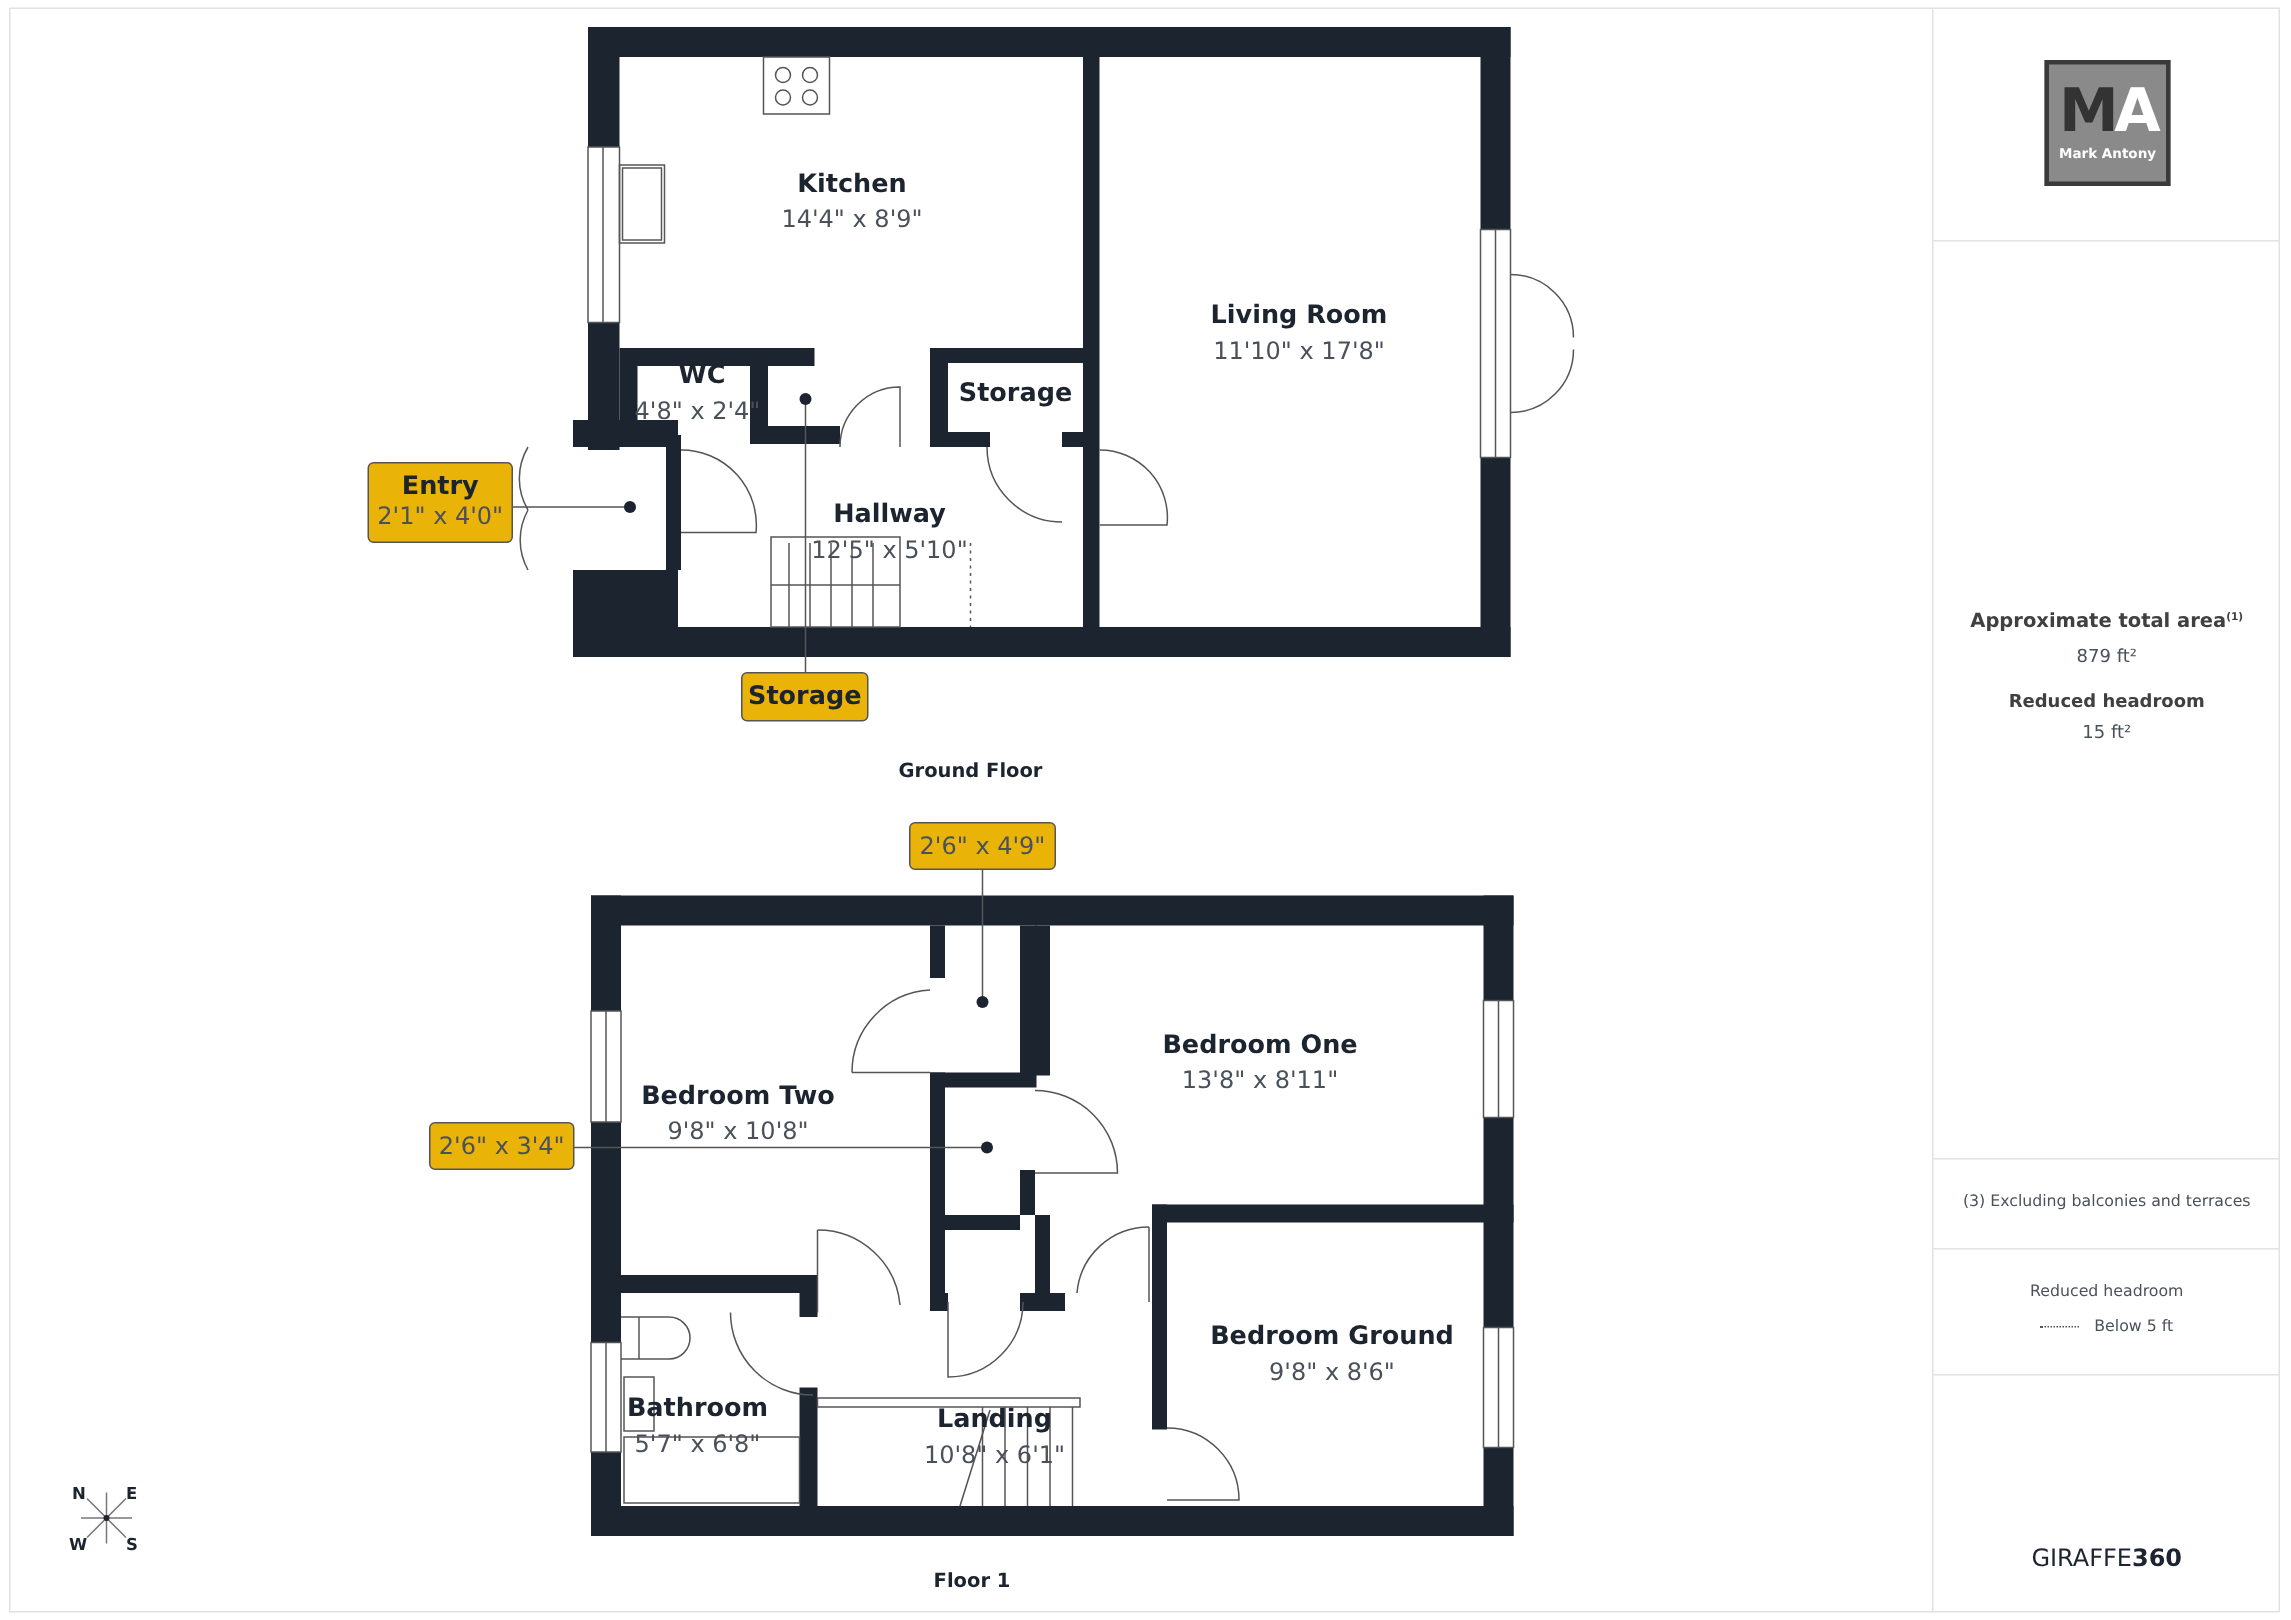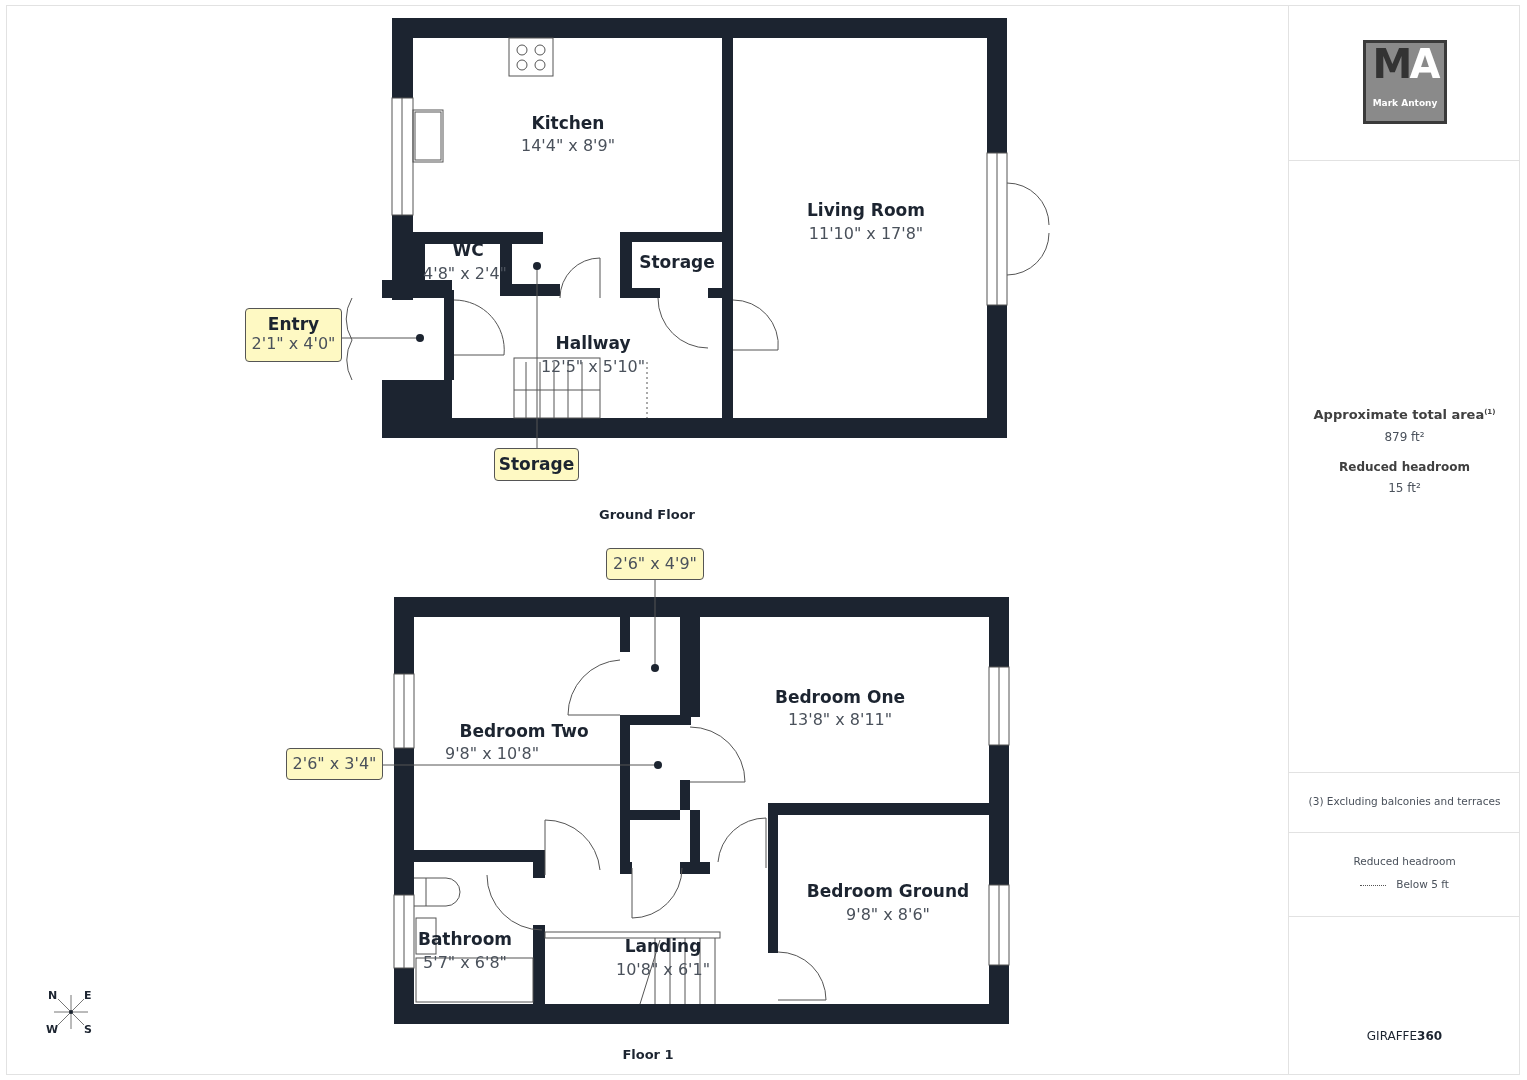--- a/index.html
+++ b/index.html
@@ -2,38 +2,38 @@
 <html><head>
 <meta charset="utf-8">
 <style>
   html,body{margin:0;padding:0;}
   body{width:1527px;height:1080px;background:#fff;position:relative;overflow:hidden;font-family:"DejaVu Sans",sans-serif;color:#1c2430;}
   .page-border{position:absolute;left:6px;top:5px;width:1514px;height:1070px;border:1px solid #e2e2e2;box-sizing:border-box;}
   .plan-area{position:absolute;left:0;top:0;width:1288px;height:1080px;padding-left:20px;}
   svg.plan{position:absolute;left:0;top:0;}
   .room-name{position:absolute;font-weight:bold;font-size:17px;color:#1c2430;white-space:nowrap;transform:translateX(-50%);}
   .room-dim{position:absolute;font-size:16px;color:#4a515b;white-space:nowrap;transform:translateX(-50%);}
-  .callout{position:absolute;border:1px solid #555;border-radius:4px;background:#fef9c3;text-align:center;box-sizing:border-box;}
+  .callout{position:absolute;border:1px solid #555;border-radius:4px;background:#eab308;text-align:center;box-sizing:border-box;}
   .callout .cn{font-weight:bold;font-size:17px;color:#1c2430;display:block;line-height:20px;}
   .callout .cd{font-size:16px;color:#4a515b;display:block;line-height:20px;}
   .floor-label{position:absolute;font-weight:bold;font-size:13px;color:#1c2430;transform:translateX(-50%);white-space:nowrap;}
   .compass{position:absolute;left:44px;top:985px;width:56px;height:56px;}
   .compass span{position:absolute;font-weight:bold;font-size:11px;color:#1c2430;}
   .side{position:absolute;left:1288px;top:5px;width:232px;height:1070px;border-left:1px solid #e2e2e2;box-sizing:border-box;}
   .sec{position:absolute;left:0;width:100%;border-bottom:1px solid #e2e2e2;box-sizing:border-box;text-align:center;}
   .logo{position:absolute;left:74px;top:35px;width:84px;height:84px;background:#8a8a8a;border:3px solid #3a3a3a;box-sizing:border-box;}
-  .logo .ma{position:absolute;left:0;top:0;width:100%;text-align:center;font-weight:bold;font-size:40px;letter-spacing:-3px;line-height:42px;}
+  .logo .ma{position:absolute;left:0;top:10px;width:100%;text-align:center;font-weight:bold;font-size:40px;letter-spacing:-3px;line-height:42px;}
   .logo .ma .m{color:#333;}
   .logo .ma .a{color:#fff;}
   .logo .lname{position:absolute;left:0;top:55px;width:100%;text-align:center;font-size:9px;font-weight:bold;color:#fff;}
   .s-title{font-weight:bold;font-size:13px;color:#404040;}
   .s-val{font-size:12px;color:#4a515b;}
   .s-small{font-size:10.5px;color:#4a515b;line-height:15px;}
   sup{font-size:7px;}
-  .brand{font-size:12px;color:#1c2430;}
+  .brand{font-size:16px;color:#1c2430;}
   .brand b{font-weight:bold;}
 </style>
 </head>
 <body>
 
 <div class="page-border"></div>
 
 <div class="plan-area">
   <svg class="plan" width="1288" height="1080" viewBox="0 0 1288 1080">
 
@@ -189,21 +189,21 @@
     <span class="cd">2'1" x 4'0"</span>
   </div>
   <div class="callout" style="left:494px;top:448px;width:85px;height:33px;padding-top:5px;">
     <span class="cn">Storage</span>
   </div>
 
   <div class="floor-label" style="left:647px;top:507px;">Ground Floor</div>
 
   <div class="room-name" style="left:840px;top:687px;">Bedroom One</div>
   <div class="room-dim" style="left:840px;top:710px;">13'8" x 8'11"</div>
-  <div class="room-name" style="left:492px;top:721px;margin-left:32px;">Bedroom Two</div>
+  <div class="room-name" style="left:492px;top:721px;">Bedroom Two</div>
   <div class="room-dim" style="left:492px;top:744px;">9'8" x 10'8"</div>
   <div class="room-name" style="left:888px;top:881px;">Bedroom Ground</div>
   <div class="room-dim" style="left:888px;top:905px;">9'8" x 8'6"</div>
   <div class="room-name" style="left:465px;top:929px;">Bathroom</div>
   <div class="room-dim" style="left:465px;top:953px;">5'7" x 6'8"</div>
   <div class="room-name" style="left:663px;top:936px;">Landing</div>
   <div class="room-dim" style="left:663px;top:960px;">10'8" x 6'1"</div>
 
   <div class="callout" style="left:606px;top:548px;width:98px;height:32px;padding-top:5px;">
     <span class="cd">2'6" x 4'9"</span>

